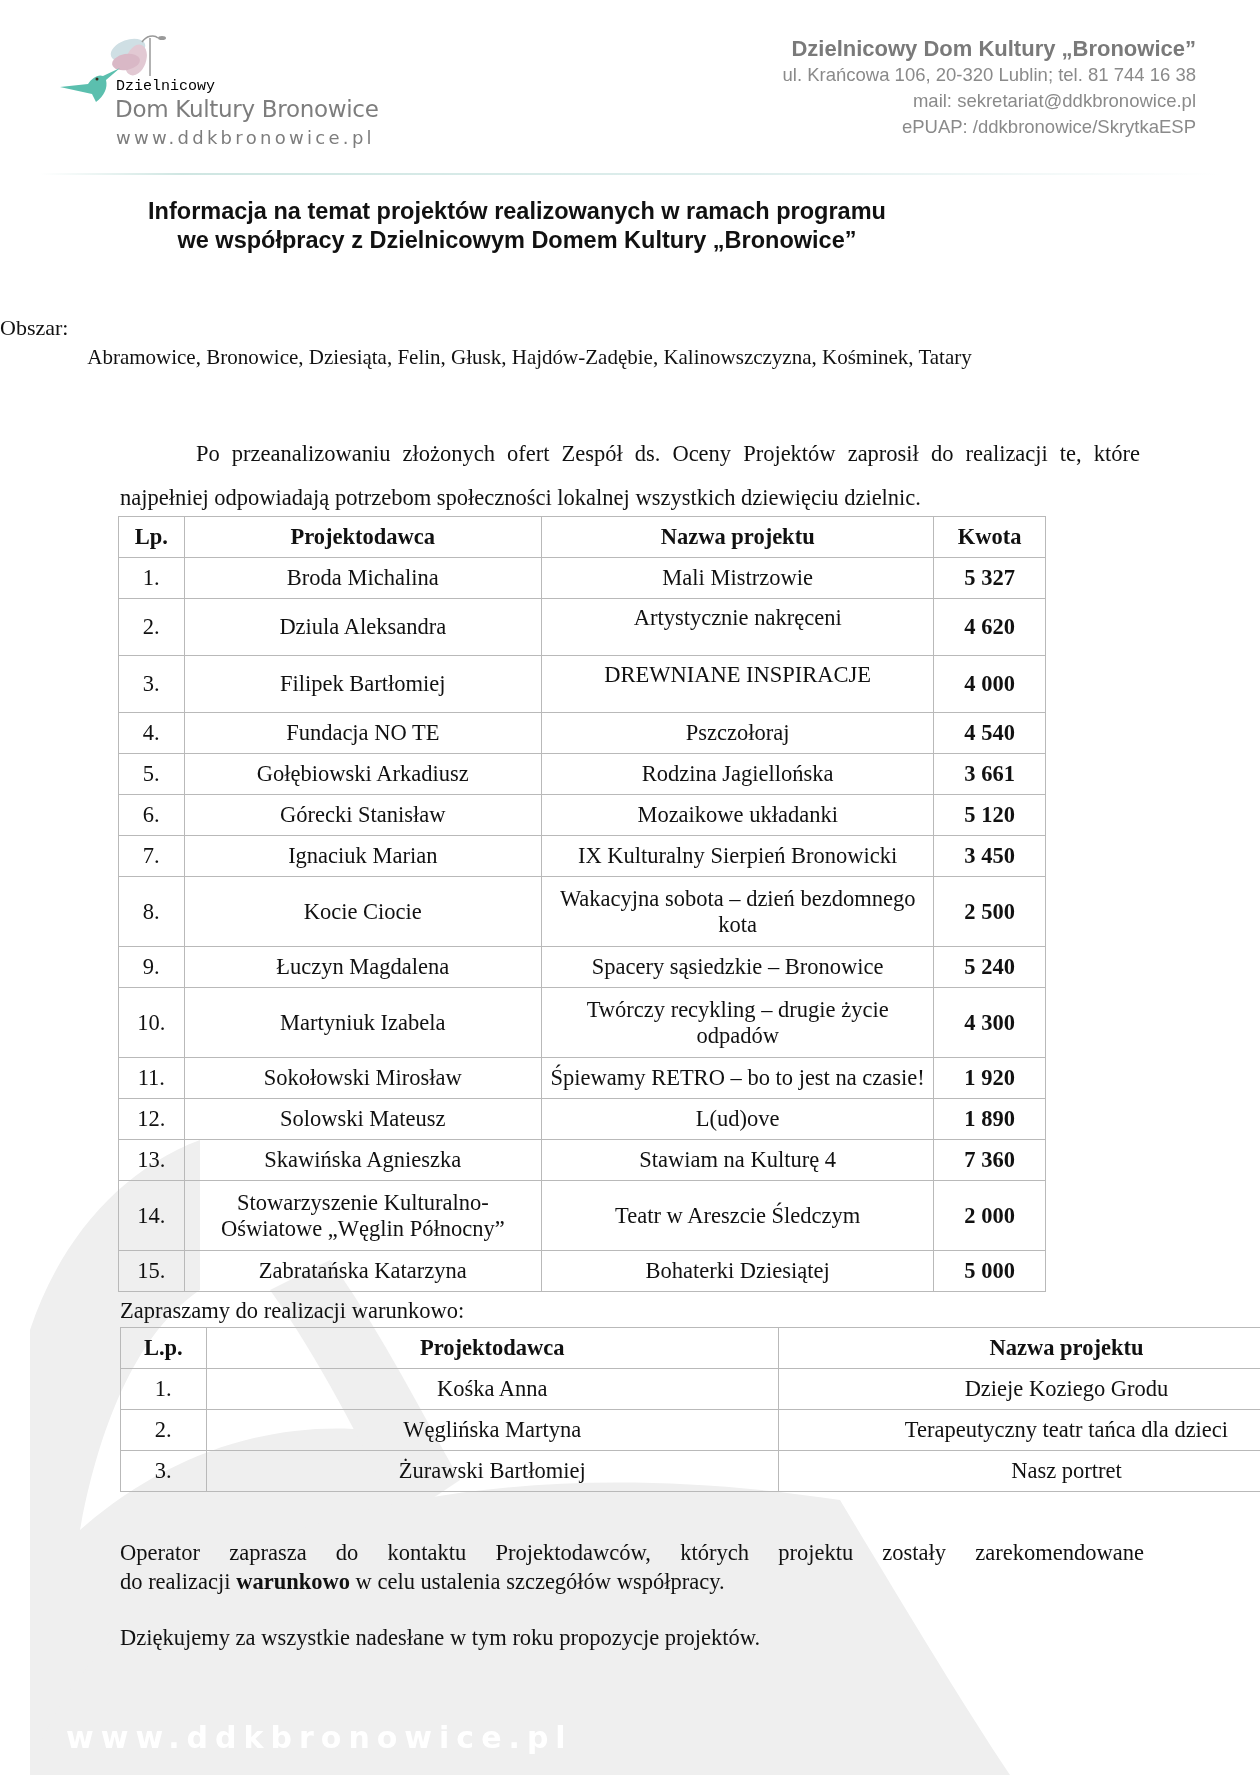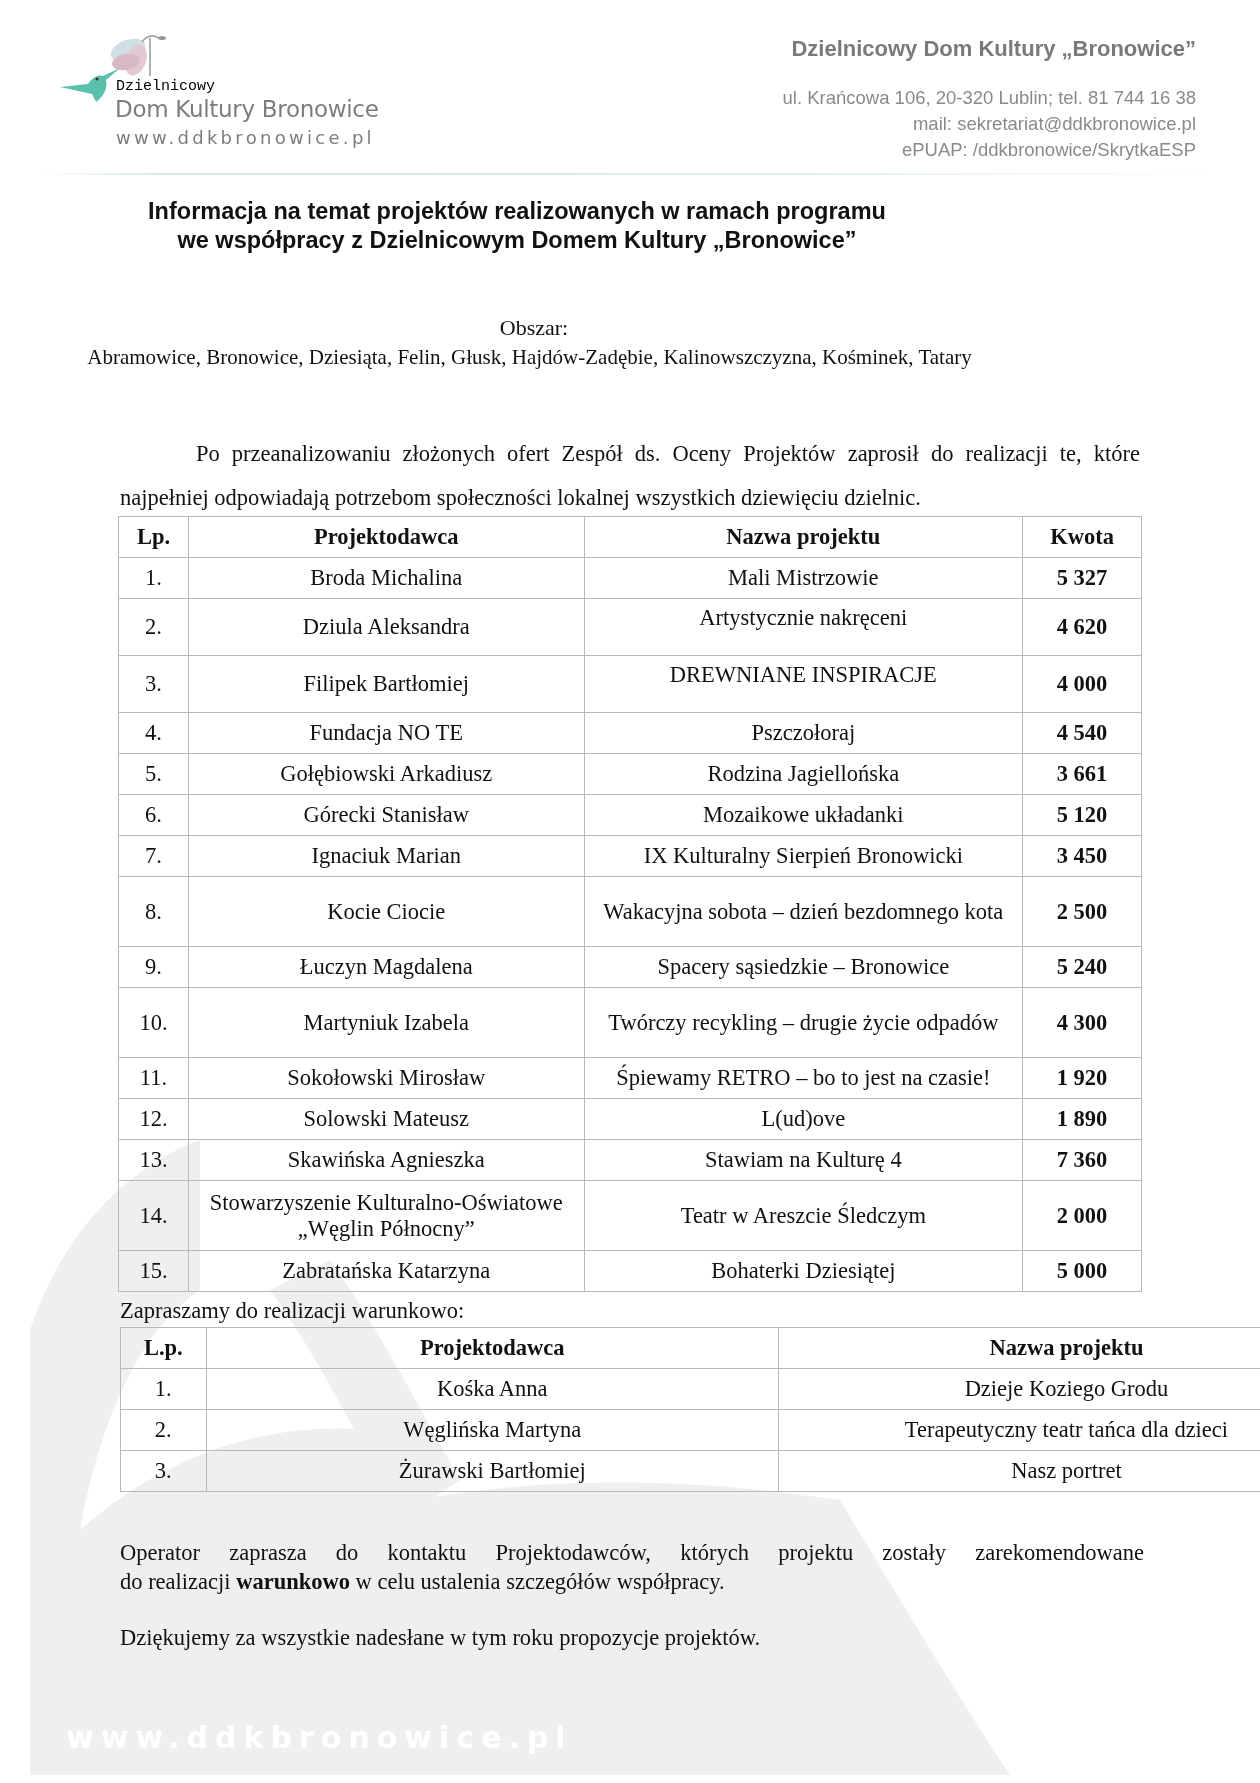--- a/index.html
+++ b/index.html
@@ -10,40 +10,40 @@
   .wm-url { position: absolute; left: 66px; top: 1720px; font-family: "DejaVu Sans", sans-serif; font-weight: bold; font-size: 30px; letter-spacing: 7px; color: #ffffff; z-index: 1; }
 
   
   .logo { position: absolute; left: 58px; top: 32px; width: 320px; height: 120px; z-index: 2; }
   .logo svg { position: absolute; left: 0; top: 0; }
   .logo-small { position: absolute; left: 58px; top: 46px; font-family: Liberation Mono, monospace; font-size: 15px; color: #000000; }
   .logo-big { position: absolute; left: 57px; top: 64px; font-family: "DejaVu Sans", sans-serif; font-size: 23px; color: #7d7d7d; letter-spacing: -0.3px; white-space: nowrap; }
   .logo-url { position: absolute; left: 58px; top: 95px; font-family: "DejaVu Sans", sans-serif; font-size: 18px; color: #7d7d7d; letter-spacing: 3.3px; white-space: nowrap; }
 
   .contact { position: absolute; right: 64px; top: 36px; text-align: right; font-family: "Liberation Sans", sans-serif; color: #8a8a8a; z-index: 2; }
-  .contact .org { font-weight: bold; font-size: 22px; color: #7a7a7a; margin-bottom: 23px; }
+  .contact .org { font-weight: bold; font-size: 22px; color: #7a7a7a; margin-bottom: 0; }
   .contact .line { font-size: 18.5px; line-height: 26px; }
 
   .header-rule { position: absolute; left: 40px; top: 173px; width: 1180px; height: 2px; background: linear-gradient(to right, rgba(200,226,222,0), #cfe6e2 12%, #dfeeed 60%, rgba(223,238,237,0)); z-index: 2; }
 
   
   .content { position: absolute; left: 0; top: 0; width: 1260px; z-index: 2; }
   .title { position: absolute; left: 0; width: 1034px; top: 197px; text-align: center; font-family: "Liberation Sans", sans-serif; font-weight: bold; font-size: 23.5px; line-height: 29px; }
-  .area-label { position: absolute; left: 0; width: 1068px; top: 315px; text-align: center; font-size: 22px; }
+  .area-label { position: absolute; left: 0; width: 1068px; top: 315px; font-size: 22px; }
   .area-list { position: absolute; left: 0; width: 1059px; top: 345px; text-align: center; font-size: 21px; }
 
   .intro { position: absolute; left: 120px; width: 1020px; top: 432px; font-size: 22.5px; line-height: 44px; text-align: justify; }
   .intro .indent { display: inline-block; width: 76px; }
 
   table { border-collapse: collapse; position: absolute; font-size: 22.5px; background: transparent; }
   td, th { border: 1px solid #b9b9b9; text-align: center; padding: 0 4px; }
   th { font-weight: bold; }
   td.amount { font-weight: bold; }
 
-  .t1 { left: 118px; top: 516px; width: 1024px; }
+  .t1 { left: 118px; top: 516px; width: 928px; }
   .t1 col.c1 { width: 70px; } .t1 col.c2 { width: 396px; } .t1 col.c3 { width: 439px; } .t1 col.c4 { width: 119px; }
   .t1 tr { height: 41px; }
   .t1 tr.tall { height: 57px; }
   .t1 tr.tall2 { height: 70px; }
   .t1 .up { vertical-align: top; padding-top: 6px; }
 
   .cond-label { position: absolute; left: 120px; top: 1298px; font-size: 22.5px; }
   .t2 { left: 120px; top: 1327px; width: 1235px; }
   .t2 col.c1 { width: 71px; } .t2 col.c2 { width: 475px; } .t2 col.c3 { width: 478px; }
   .t2 tr { height: 41px; }

